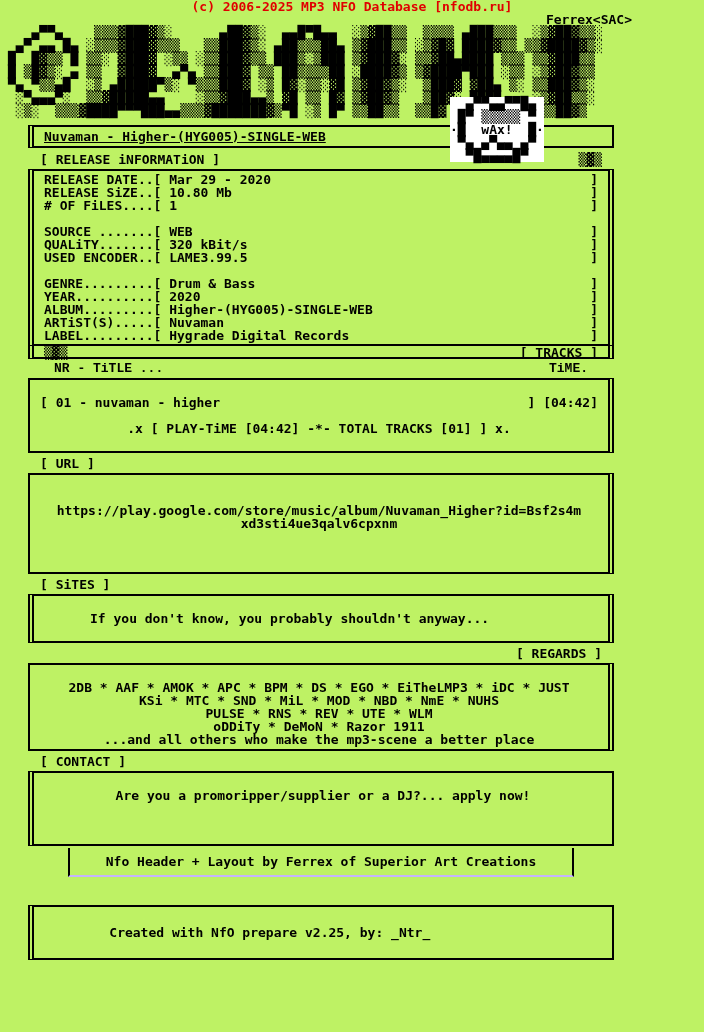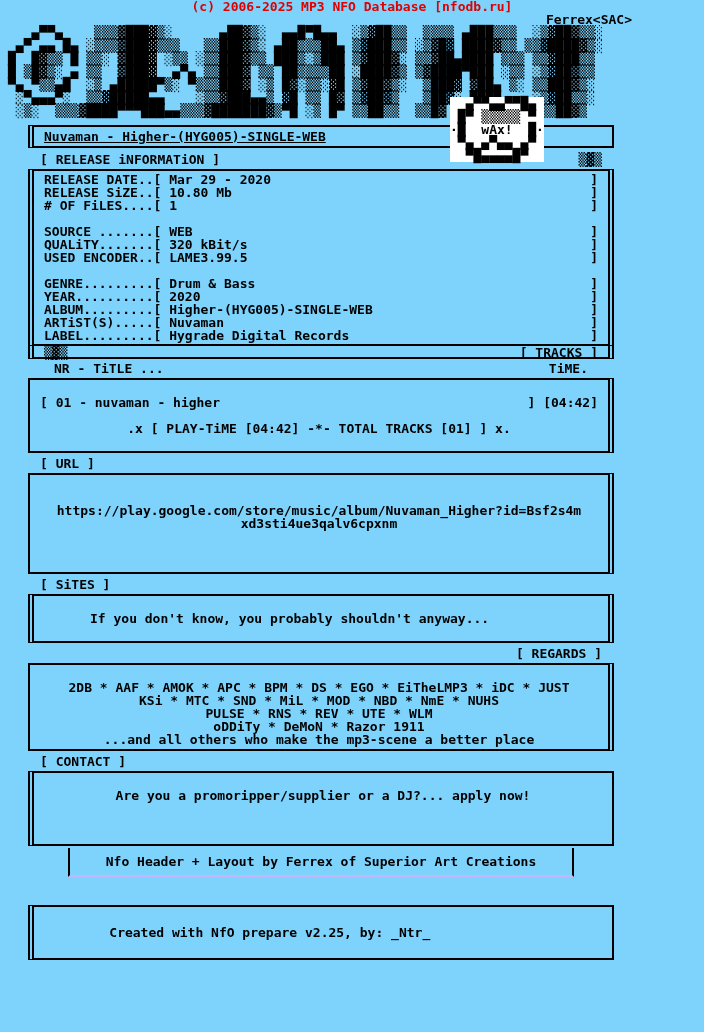--- a/index.html
+++ b/index.html
@@ -1,32 +1,32 @@
 <!DOCTYPE html>
 <html><head>
 <meta charset="utf-8">
 <style>
   html,body{margin:0;padding:0;background:#fff;}
-  .page{position:relative;width:704px;height:1032px;background:#7dd3fc;overflow:hidden;
+  .page{position:relative;width:704px;height:1032px;background:#bef264;overflow:hidden;
         font-family:"DejaVu Sans Mono",monospace;font-size:13px;font-weight:bold;
         line-height:13px;color:#000;}
   .copyright{color:#e00000;text-align:center;height:13px;}
   .ferrex{text-align:right;padding-right:72px;height:13px;}
   .art{padding-left:8px;}
   .art div{height:13px;white-space:pre;}
   .tagline{padding-left:8px;height:13px;white-space:pre;}
   .badge{position:absolute;left:450px;top:97px;background:#fff;z-index:5;}
   .badge div{height:13px;white-space:pre;}
   .box{box-sizing:border-box;margin-left:28px;width:586px;}
   .b-title{border:2px solid #000;border-left:6px double #000;margin-top:8px;padding:3px 0;}
   .b-release{border-top:2px solid #000;border-bottom:2px solid #000;
              border-left:6px double #000;border-right:6px double #000;padding:2px 0;}
   .b-tracksbar{border-left:6px double #000;border-right:6px double #000;
                border-bottom:2px solid #000;padding:3px 0;}
-  .b-nr{padding:3px 26px 3px 26px;display:flex;justify-content:space-between;white-space:pre;}
+  .b-nr{padding:3px 26px 3px 26px;display:flex;justify-content:space-between;white-space:pre;font-family:Liberation Mono, monospace;}
   .b-tracklist{border-top:2px solid #000;border-bottom:2px solid #000;
                border-left:2px solid #000;border-right:6px double #000;padding:3px 0;}
   .b-url{border-top:2px solid #000;border-bottom:2px solid #000;
          border-left:2px solid #000;border-right:6px double #000;padding:3px 0;}
   .b-sites{border-top:2px solid #000;border-bottom:2px solid #000;
            border-left:6px double #000;border-right:6px double #000;padding:3px 0;}
   .b-regards{border-top:2px solid #000;border-bottom:2px solid #000;
              border-left:2px solid #000;border-right:6px double #000;padding:3px 0;}
   .b-contact{border-top:2px solid #000;border-bottom:2px solid #000;
              border-left:6px double #000;border-right:2px solid #000;padding:3px 0;}

